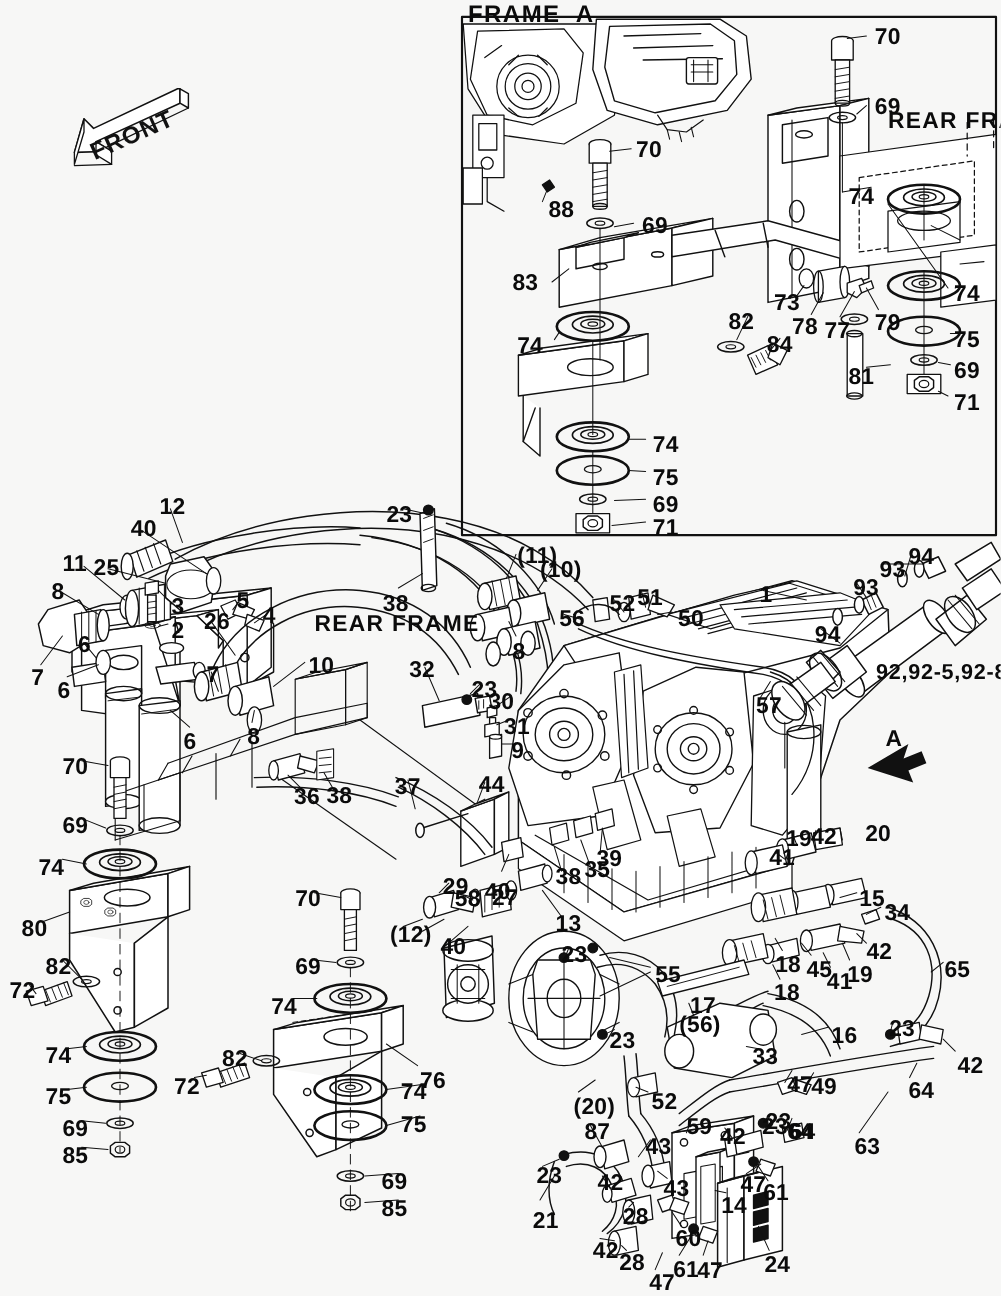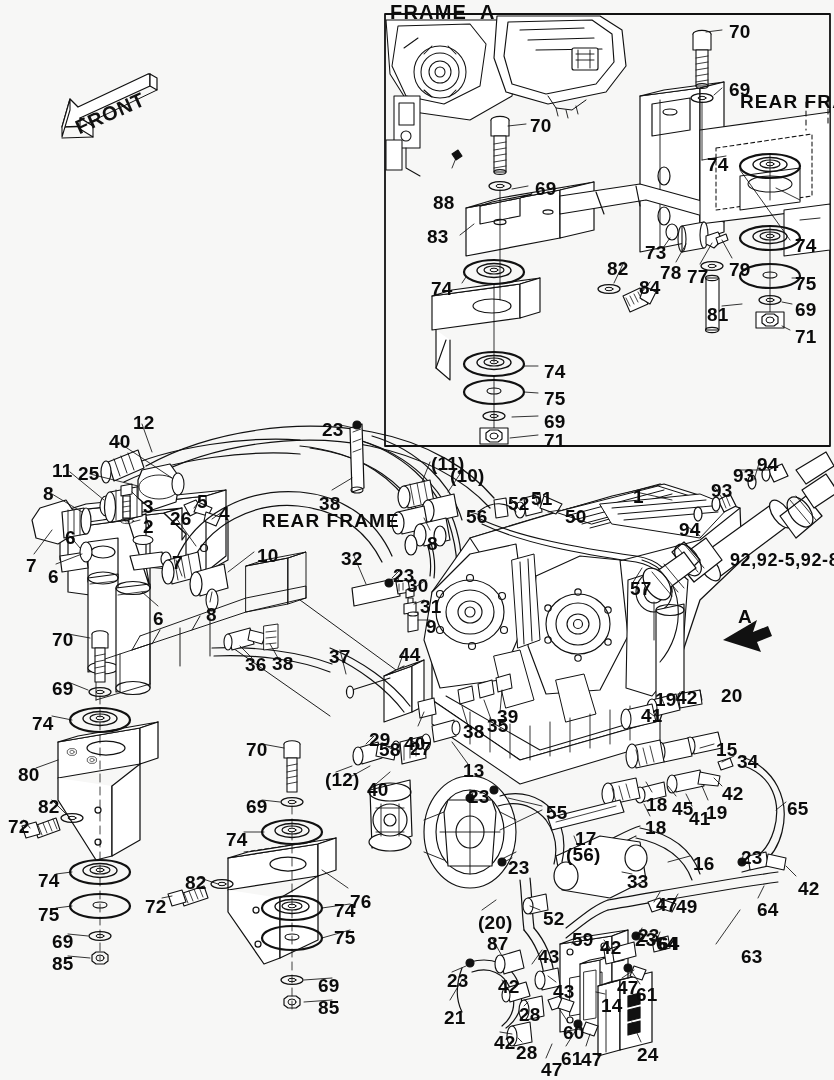--- a/index.html
+++ b/index.html
@@ -1026,21 +1026,21 @@
   <div class="lbl txt" style="left:262px;top:511px;">REAR FRAME</div>
 
   <div class="lbl ds" style="left:730px;top:551px;">92,92-5,92-8</div>
 
   <div class="lbl amark" style="left:738px;top:607px;">A</div>
 
   <div id="inset-callout-layer">
       <div class="lbl" style="left: 729px; top: 22px;">70</div>
       <div class="lbl" style="left: 729px; top: 80px;">69</div>
       <div class="lbl" style="left: 530px; top: 116px;">70</div>
-      <div class="lbl" style="left: 433px; top: 166px; margin-top: 27px;">88</div>
+      <div class="lbl" style="left: 457px; top: 166px;">88</div>
       <div class="lbl" style="left: 535px; top: 179px;">69</div>
       <div class="lbl" style="left: 707px; top: 155px;">74</div>
       <div class="lbl" style="left: 427px; top: 227px;">83</div>
       <div class="lbl" style="left: 795px; top: 236px;">74</div>
       <div class="lbl" style="left: 645px; top: 243px;">73</div>
       <div class="lbl" style="left: 660px; top: 263px;">78</div>
       <div class="lbl" style="left: 687px; top: 267px;">77</div>
       <div class="lbl" style="left: 729px; top: 260px;">79</div>
       <div class="lbl" style="left: 607px; top: 259px;">82</div>
       <div class="lbl" style="left: 639px; top: 278px;">84</div>
@@ -1122,21 +1122,21 @@
       <div class="lbl" style="left: 543px; top: 909px;">52</div>
       <div class="lbl" style="left: 546px; top: 803px;">55</div>
       <div class="lbl" style="left: 575px; top: 829px;">17</div>
       <div class="lbl" style="left: 566px; top: 845px;">(56)</div>
       <div class="lbl" style="left: 627px; top: 872px;">33</div>
       <div class="lbl" style="left: 693px; top: 854px;">16</div>
       <div class="lbl" style="left: 656px; top: 895px;">47</div>
       <div class="lbl" style="left: 676px; top: 897px;">49</div>
       <div class="lbl" style="left: 638px; top: 926px;">23</div>
       <div class="lbl" style="left: 658px; top: 934px;">64</div>
-      <div class="lbl" style="left: 712px; top: 947px; margin-left: 29px;">63</div>
+      <div class="lbl" style="left: 712px; top: 947px;">63</div>
       <div class="lbl" style="left: 741px; top: 848px;">23</div>
       <div class="lbl" style="left: 798px; top: 879px;">42</div>
       <div class="lbl" style="left: 757px; top: 900px;">64</div>
       <div class="lbl" style="left: 787px; top: 799px;">65</div>
       <div class="lbl" style="left: 737px; top: 752px;">34</div>
       <div class="lbl" style="left: 716px; top: 740px;">15</div>
       <div class="lbl" style="left: 722px; top: 784px;">42</div>
       <div class="lbl" style="left: 706px; top: 803px;">19</div>
       <div class="lbl" style="left: 689px; top: 809px;">41</div>
       <div class="lbl" style="left: 672px; top: 799px;">45</div>

